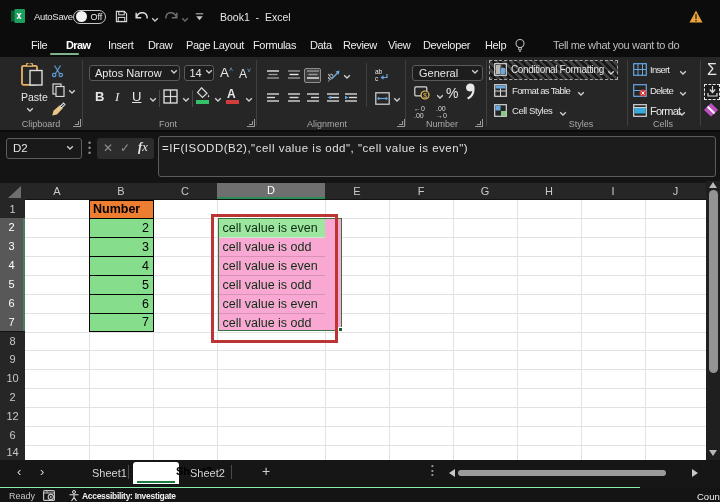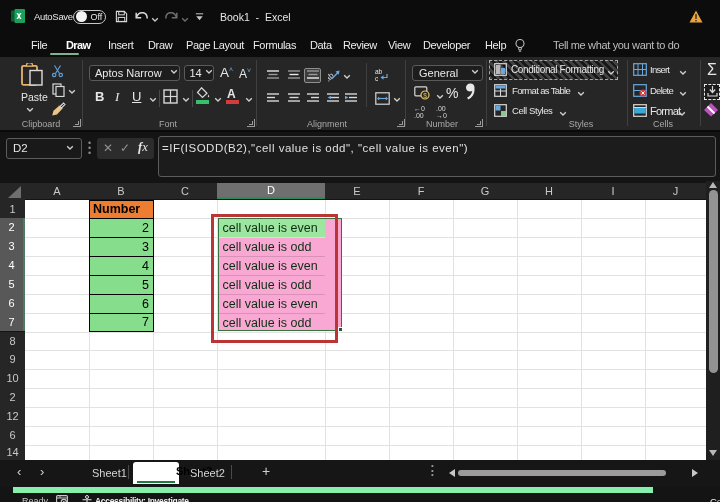--- a/index.html
+++ b/index.html
@@ -21,21 +21,21 @@
 #fbar { left:0; top:132px; width:720px; height:49px; background:#141414; }
 
 #grid { left:0; top:181px; width:720px; height:279px; background:#141414; }
 .colhead { position:absolute; top:2px; height:16px; font-size:11px; color:#c9c9c9; text-align:center; line-height:16px; background:#262626; }
 .rowhead { position:absolute; left:0; width:25px; font-size:11px; color:#c9c9c9; text-align:center; background:#262626; }
 .vline { position:absolute; width:1px; background:#e2e2e2; }
 .hline { position:absolute; height:1px; background:#e2e2e2; left:25px; width:681px; }
 .gcell { position:absolute; font-size:12.5px; color:#000; line-height:18px; white-space:nowrap; }
 
 #tabbar { left:0; top:460px; width:720px; height:27px; background:#161616; }
-#statusbar { left:13px; top:487px; width:640px; height:15px; background:#141414; border-top:6px solid #86efac; }
+#statusbar { left:0; top:487px; width:640px; height:15px; background:#141414; border-top:1px solid #86efac; }
 </style>
 </head>
 <body>
 <div id="app">
 
   <div class="abs" id="titlebar">
 
     <svg class="abs" style="left:11px; top:9px;" width="14" height="14" viewBox="0 0 14 14">
       <rect x="0" y="1.5" width="7.5" height="11" fill="#0f5c33"></rect>
       <rect x="3.5" y="0" width="10.5" height="14" rx="1" fill="#1aa05c"></rect>

